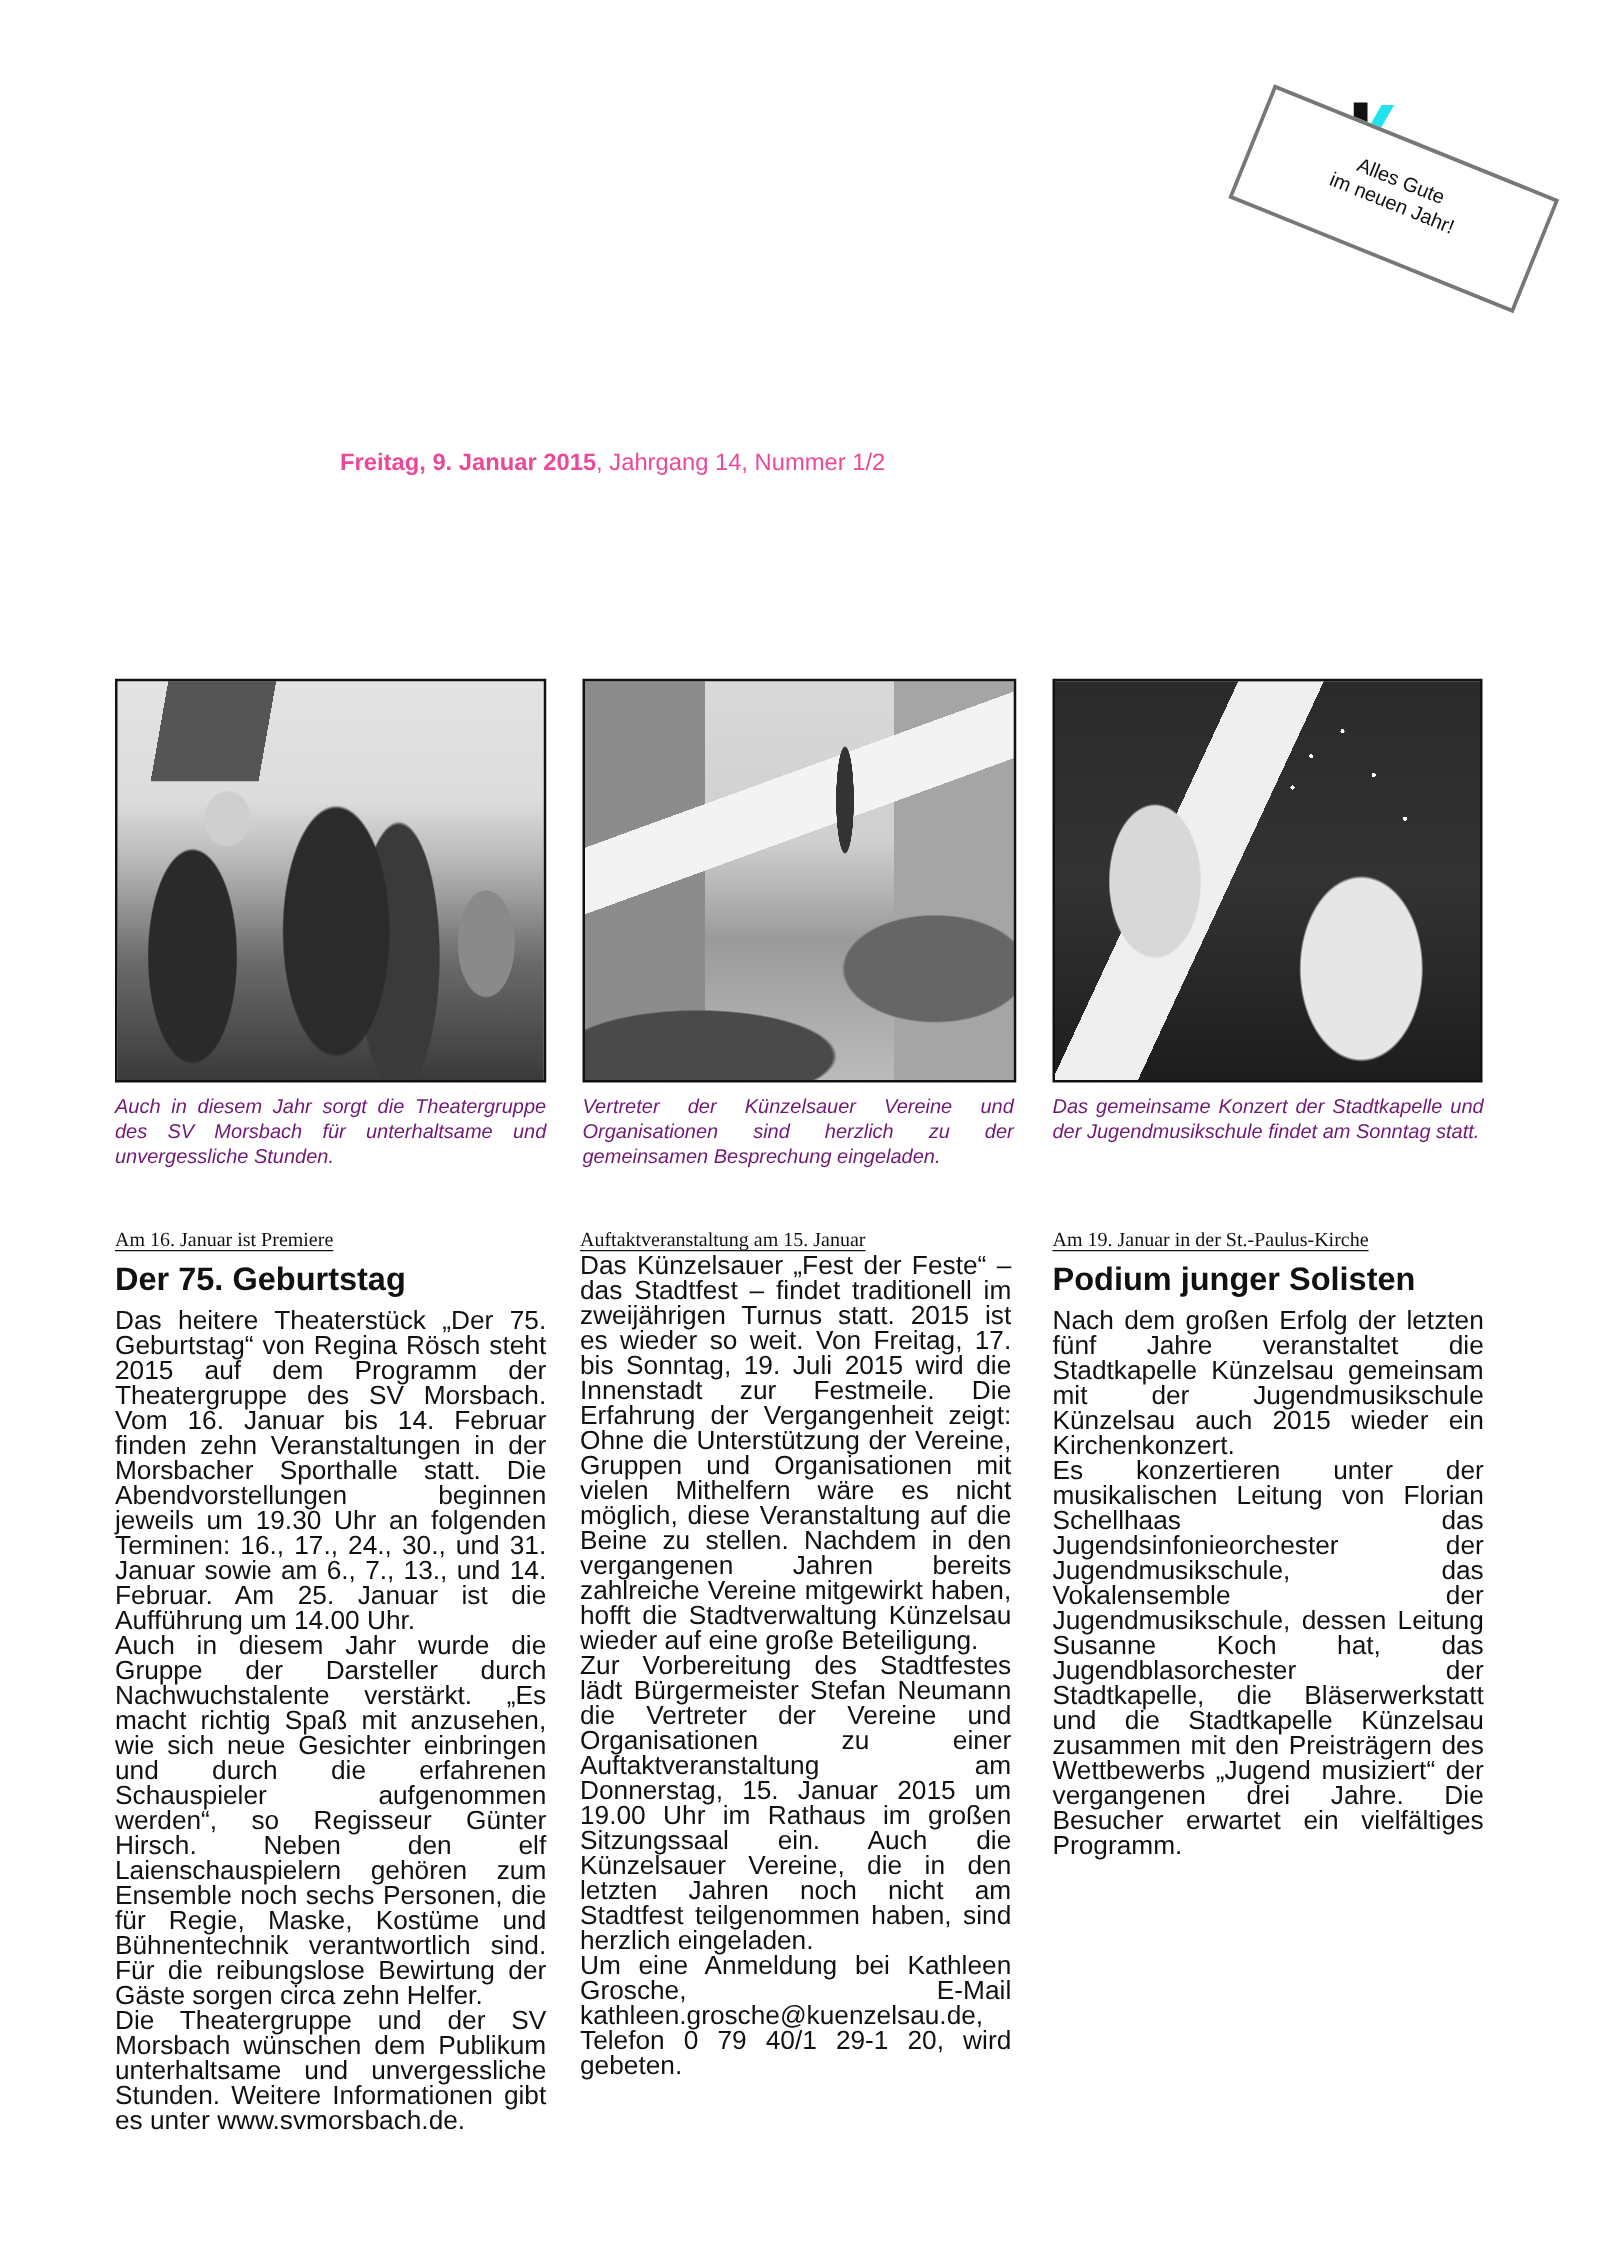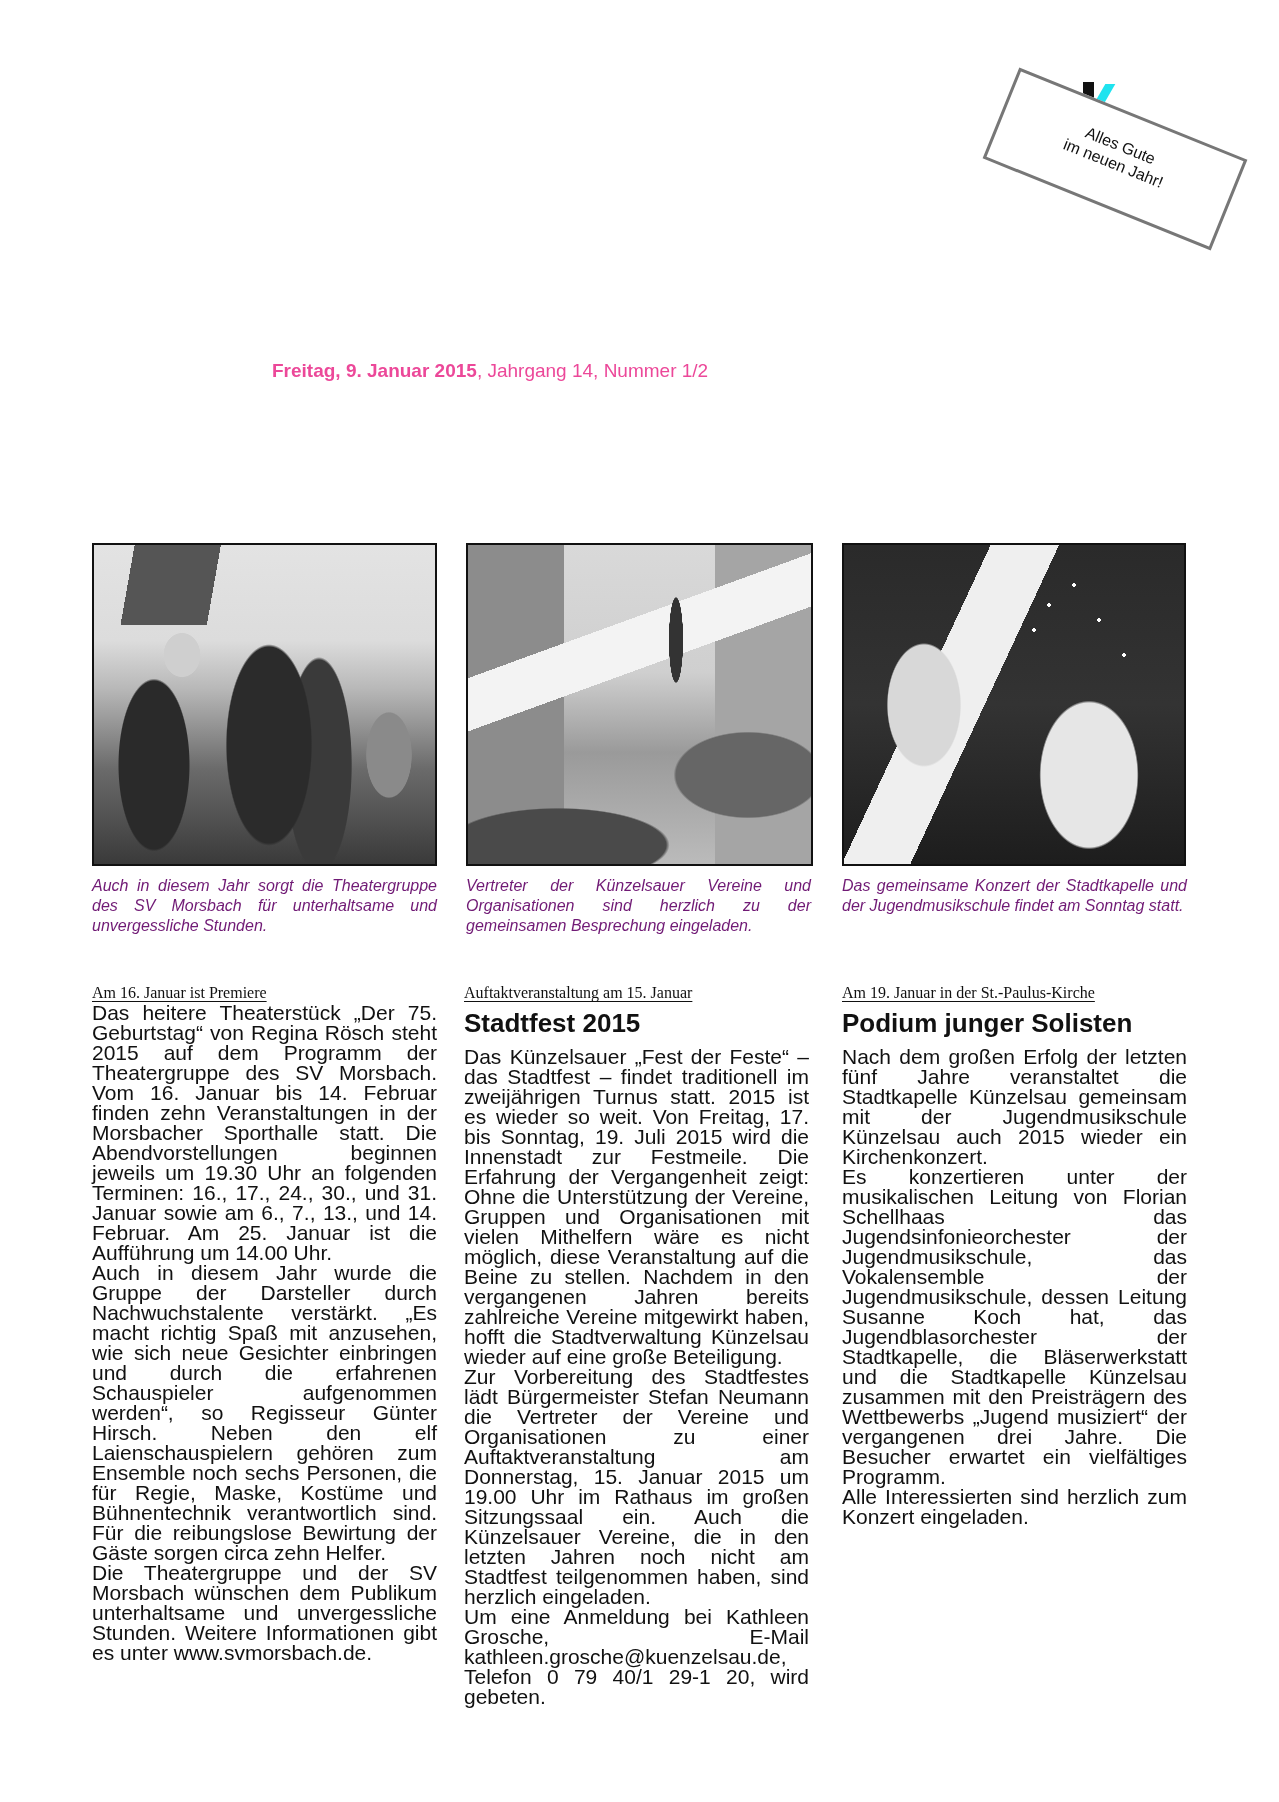--- a/index.html
+++ b/index.html
@@ -105,32 +105,31 @@
 <div class="photo p1"></div>
 <div class="photo p2"></div>
 <div class="photo p3"></div>
 
 <div class="caption c1">Auch in diesem Jahr sorgt die Theatergruppe des SV Morsbach für unterhaltsame und unvergessliche Stunden.</div>
 <div class="caption c2">Vertreter der Künzelsauer Vereine und Organisationen sind herzlich zu der gemeinsamen Besprechung eingeladen.</div>
 <div class="caption c3">Das gemeinsame Konzert der Stadtkapelle und der Jugendmusikschule findet am Sonntag statt.</div>
 
 <div class="article a1">
   <div class="kicker">Am 16. Januar ist Premiere</div>
+  <div class="headline">Der 75. Geburtstag</div>
   <p class="para">Das heitere Theaterstück „Der 75. Geburtstag“ von Regina Rösch steht 2015 auf dem Programm der Theatergruppe des SV Morsbach. Vom 16. Januar bis 14. Februar finden zehn Veranstaltungen in der Morsbacher Sporthalle statt. Die Abendvorstellungen beginnen jeweils um 19.30 Uhr an folgenden Terminen: 16., 17., 24., 30., und 31. Januar sowie am 6., 7., 13., und 14. Februar. Am 25. Januar ist die Aufführung um 14.00 Uhr.</p>
   <p class="para">Auch in diesem Jahr wurde die Gruppe der Darsteller durch Nachwuchstalente verstärkt. „Es macht richtig Spaß mit anzusehen, wie sich neue Gesichter einbringen und durch die erfahrenen Schauspieler aufgenommen werden“, so Regisseur Günter Hirsch. Neben den elf Laienschauspielern gehören zum Ensemble noch sechs Personen, die für Regie, Maske, Kostüme und Bühnentechnik verantwortlich sind. Für die reibungslose Bewirtung der Gäste sorgen circa zehn Helfer.</p>
   <p class="para">Die Theatergruppe und der SV Morsbach wünschen dem Publikum unterhaltsame und unvergessliche Stunden. Weitere Informationen gibt es unter www.svmorsbach.de.</p>
 </div>
 
 <div class="article a2">
   <div class="kicker">Auftaktveranstaltung am 15. Januar</div>
-  <div class="headline">Stadtfest 2015</div>
   <p class="para">Das Künzelsauer „Fest der Feste“ – das Stadtfest – findet traditionell im zweijährigen Turnus statt. 2015 ist es wieder so weit. Von Freitag, 17. bis Sonntag, 19. Juli 2015 wird die Innenstadt zur Festmeile. Die Erfahrung der Vergangenheit zeigt: Ohne die Unterstützung der Vereine, Gruppen und Organisationen mit vielen Mithelfern wäre es nicht möglich, diese Veranstaltung auf die Beine zu stellen. Nachdem in den vergangenen Jahren bereits zahlreiche Vereine mitgewirkt haben, hofft die Stadtverwaltung Künzelsau wieder auf eine große Beteiligung.</p>
   <p class="para">Zur Vorbereitung des Stadtfestes lädt Bürgermeister Stefan Neumann die Vertreter der Vereine und Organisationen zu einer Auftaktveranstaltung am Donnerstag, 15. Januar 2015 um 19.00 Uhr im Rathaus im großen Sitzungssaal ein. Auch die Künzelsauer Vereine, die in den letzten Jahren noch nicht am Stadtfest teilgenommen haben, sind herzlich eingeladen.</p>
   <p class="para">Um eine Anmeldung bei Kathleen Grosche, E-Mail kathleen.grosche@kuenzelsau.de, Telefon 0 79 40/1 29-1 20, wird gebeten.</p>
 </div>
 
 <div class="article a3">
   <div class="kicker">Am 19. Januar in der St.-Paulus-Kirche</div>
   <div class="headline">Podium junger Solisten</div>
   <p class="para">Nach dem großen Erfolg der letzten fünf Jahre veranstaltet die Stadtkapelle Künzelsau gemeinsam mit der Jugendmusikschule Künzelsau auch 2015 wieder ein Kirchenkonzert.</p>
   <p class="para">Es konzertieren unter der musikalischen Leitung von Florian Schellhaas das Jugendsinfonieorchester der Jugendmusikschule, das Vokalensemble der Jugendmusikschule, dessen Leitung Susanne Koch hat, das Jugendblasorchester der Stadtkapelle, die Bläserwerkstatt und die Stadtkapelle Künzelsau zusammen mit den Preisträgern des Wettbewerbs „Jugend musiziert“ der vergangenen drei Jahre. Die Besucher erwartet ein vielfältiges Programm.</p>
-  <p class="para">Alle Interessierten sind herzlich zum Konzert eingeladen.</p>
 </div>
 
 </body></html>

